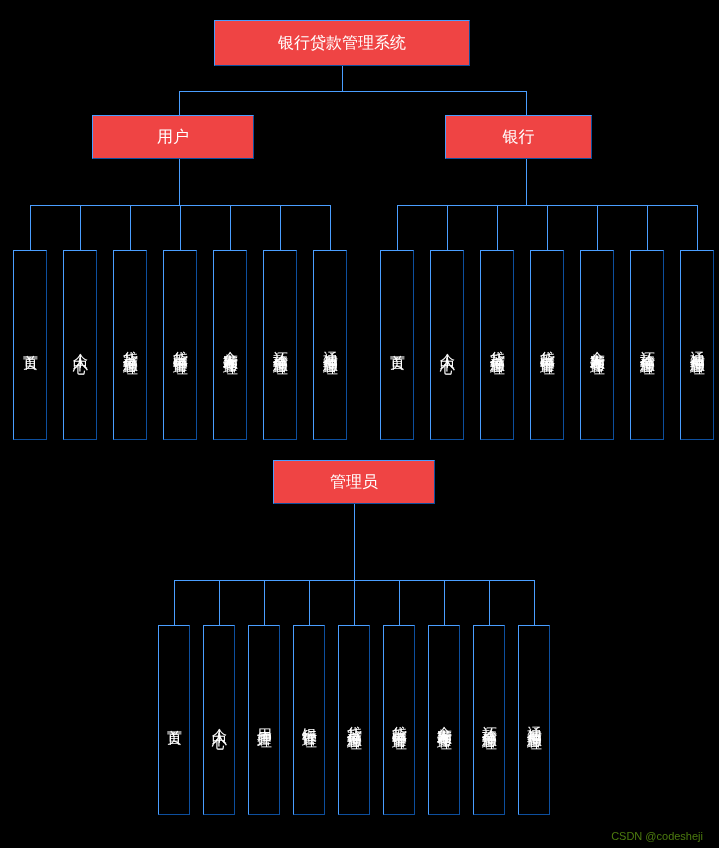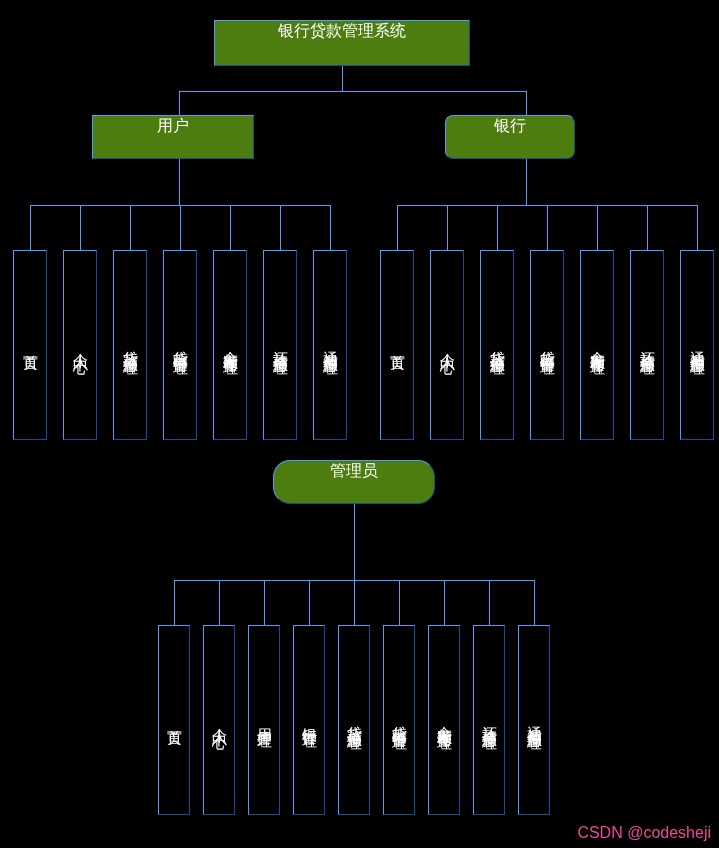--- a/index.html
+++ b/index.html
@@ -6,27 +6,27 @@
     body {
       width: 719px;
       height: 848px;
       background: #000;
       position: relative;
       font-family: "Microsoft YaHei", "SimSun", sans-serif;
       color: #fff;
     }
     .box {
       position: absolute;
-      background: #4d7c0f;
+      background: #ef4444;
       border-top: 1px solid #4a9eff;
       border-left: 1px solid #4a9eff;
       border-right: 1px solid #0d4f9e;
       border-bottom: 1px solid #0d4f9e;
       display: flex;
-      align-items: flex-start;
+      align-items: center;
       justify-content: center;
       text-align: center;
       font-size: 16px;
     }
     .vbox {
       position: absolute;
       background: #000;
       border-top: 1px solid #4a9eff;
       border-left: 1px solid #4a9eff;
       border-right: 1px solid #0d4f9e;
@@ -44,44 +44,44 @@
       height: 1px;
       background: #4a9eff;
     }
     .vline {
       position: absolute;
       width: 1px;
       background: #4a9eff;
     }
     .watermark {
       position: absolute;
-      right: 8px;
+      right: 16px;
       bottom: 6px;
-      color: #ec4899;
-      font-size: 16px;
+      color: #4d7c0f;
+      font-size: 11px;
       font-family: Arial, sans-serif;
     }
   </style>
 </head>
 <body>
 
 <div class="box" style="left:214px; top:20px; width:256px; height:46px;">
   <span>银行贷款管理系统</span>
 </div>
 
 <div class="vline" style="left:342px; top:66px; height:25px;"></div>
 <div class="hline" style="left:179px; top:91px; width:348px;"></div>
 <div class="vline" style="left:179px; top:91px; height:24px;"></div>
 <div class="vline" style="left:526px; top:91px; height:24px;"></div>
 
 <div class="box" style="left:92px; top:115px; width:162px; height:44px;">
   <span>用户</span>
 </div>
 
-<div class="box" style="left:445px; top:115px; width:130px; height:44px;border-radius:8px;">
+<div class="box" style="left:445px; top:115px; width:147px; height:44px;">
   <span>银行</span>
 </div>
 
 <div class="vline" style="left:179px; top:159px; height:46px;"></div>
 <div class="hline" style="left:30px; top:205px; width:300px;"></div>
 <div class="vline" style="left:30px; top:205px; height:45px;"></div>
 <div class="vline" style="left:80px; top:205px; height:45px;"></div>
 <div class="vline" style="left:130px; top:205px; height:45px;"></div>
 <div class="vline" style="left:180px; top:205px; height:45px;"></div>
 <div class="vline" style="left:230px; top:205px; height:45px;"></div>
@@ -135,21 +135,21 @@
 <div class="vbox" style="left:580px; top:250px; width:34px; height:190px;">
     <span>金额发布管理</span>
   </div>
 <div class="vbox" style="left:630px; top:250px; width:34px; height:190px;">
     <span>还款信息管理</span>
   </div>
 <div class="vbox" style="left:680px; top:250px; width:34px; height:190px;">
     <span>通知信息管理</span>
   </div>
 
-<div class="box" style="left:273px; top:460px; width:162px; height:44px;border-radius:17px;">
+<div class="box" style="left:273px; top:460px; width:162px; height:44px;">
   <span>管理员</span>
 </div>
 
 <div class="vline" style="left:354px; top:504px; height:76px;"></div>
 <div class="hline" style="left:174px; top:580px; width:360px;"></div>
 <div class="vline" style="left:174px; top:580px; height:45px;"></div>
 <div class="vline" style="left:219px; top:580px; height:45px;"></div>
 <div class="vline" style="left:264px; top:580px; height:45px;"></div>
 <div class="vline" style="left:309px; top:580px; height:45px;"></div>
 <div class="vline" style="left:354px; top:580px; height:45px;"></div>

